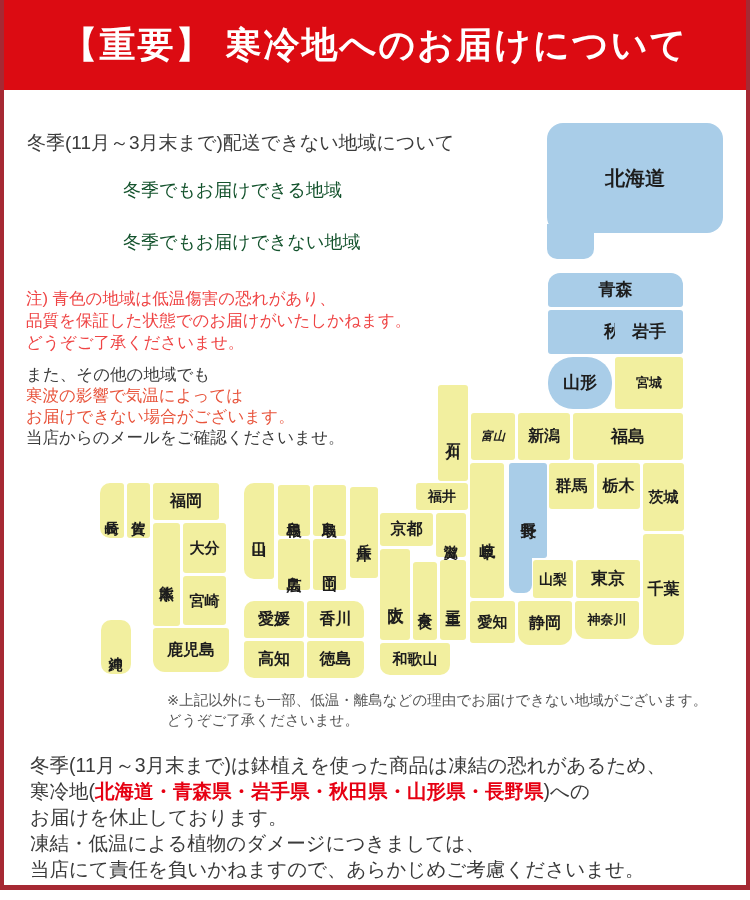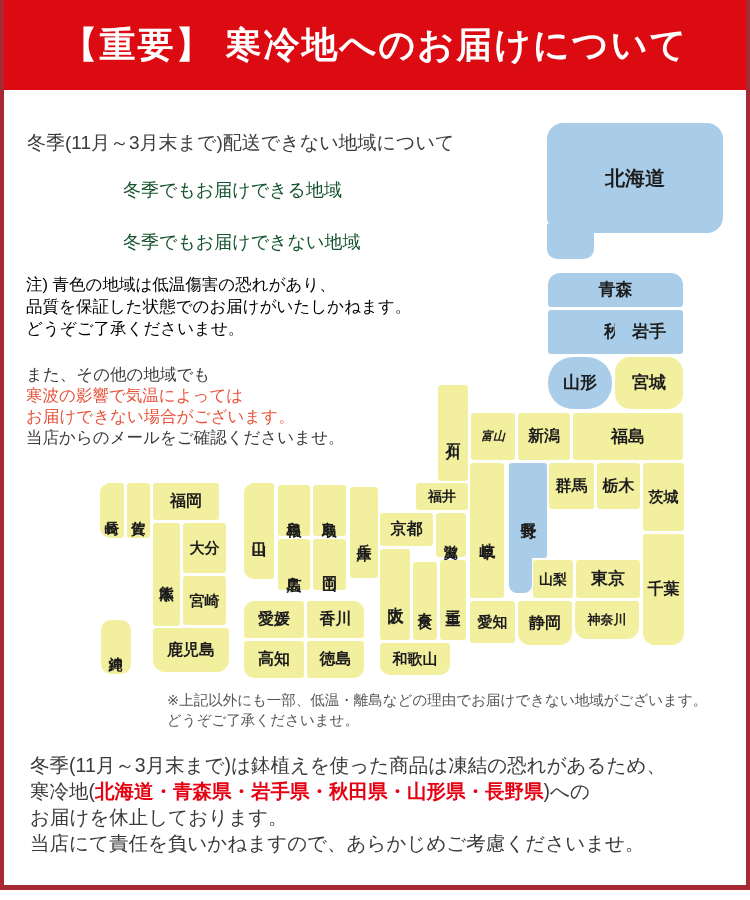--- a/index.html
+++ b/index.html
@@ -20,21 +20,21 @@
   
   .legend-heading{position:absolute;left:27px;top:130px;font-size:19px;color:#3b3b3b;}
   .swatch{position:absolute;width:66px;height:37px;}
   .swatch-yellow{left:45px;top:170px;}
   .swatch-blue{left:45px;top:222px;}
   .legend-label{position:absolute;left:123px;font-size:18px;color:#14532d;}
   .legend-label-1{top:178px;}
   .legend-label-2{top:230px;}
 
   
-  .notes1{position:absolute;left:26px;top:273px;font-size:16.5px;line-height:22px;color:#000000;}
+  .notes1{position:absolute;left:26px;top:287px;font-size:16.5px;line-height:22px;color:#ef4444;}
   .notes2{position:absolute;left:26px;top:364px;font-size:16.5px;line-height:21px;color:#3b3b3b;}
   .red-note{color:#e8543c;}
 
   
   .japan-map{position:absolute;left:16px;top:0;width:728px;height:900px;z-index:0;}
   .pref{position:absolute;display:flex;align-items:center;justify-content:center;
         font-weight:bold;color:#1d1d1d;border-radius:3px;line-height:1.05;}
   .pref.yellow{background:#f2ef9f;}
   .pref.blue{background:#a9cde8;}
   .pref.vert{writing-mode:vertical-rl;text-orientation:upright;letter-spacing:1px;}
@@ -51,21 +51,21 @@
 
 <div class="page">
 
   <div class="japan-map">
       <div class="pref blue" style="left: 531px; top: 123px; width: 176px; height: 110px; border-radius: 16px; font-size: 20px;">北海道</div>
       <div class="pref blue" style="left: 531px; top: 224px; width: 47px; height: 35px; border-radius: 0px 0px 10px 10px;"></div>
       <div class="pref blue" style="left: 532px; top: 273px; width: 135px; height: 34px; border-radius: 12px 12px 3px 3px; font-size: 17px;">青森</div>
       <div class="pref blue" style="left: 532px; top: 310px; width: 64px; height: 44px; font-size: 17px; padding-left: 41px;">秋田</div>
       <div class="pref blue" style="left: 599px; top: 310px; width: 68px; height: 44px; font-size: 17px;">岩手</div>
       <div class="pref blue" style="left: 532px; top: 357px; width: 64px; height: 52px; font-size: 17px; border-radius: 25px;">山形</div>
-      <div class="pref yellow" style="left: 599px; top: 357px; width: 68px; height: 52px; font-size: 17px; border-radius: 15px;">宮城</div>
+      <div class="pref yellow" style="left: 599px; top: 357px; width: 68px; height: 52px; font-size: 13px;">宮城</div>
       <div class="pref yellow" style="left: 502px; top: 413px; width: 52px; height: 47px; font-size: 16px;">新潟</div>
       <div class="pref yellow" style="left: 557px; top: 413px; width: 110px; height: 47px; font-size: 17px;">福島</div>
       <div class="pref yellow vert" style="left: 422px; top: 385px; width: 30px; height: 96px; font-size: 15px;">石川</div>
       <div class="pref yellow" style="left: 455px; top: 413px; width: 44px; height: 47px; font-size: 12px; font-style: italic;">富山</div>
       <div class="pref yellow vert" style="left: 454px; top: 463px; width: 34px; height: 135px; font-size: 16px;">岐阜</div>
       <div class="pref blue vert" style="left: 493px; top: 463px; width: 38px; height: 95px; font-size: 16px;">長野</div>
       <div class="pref blue" style="left: 493px; top: 550px; width: 23px; height: 43px; border-radius: 0px 0px 8px 8px;"></div>
       <div class="pref yellow" style="left: 533px; top: 463px; width: 45px; height: 46px; font-size: 16px;">群馬</div>
       <div class="pref yellow" style="left: 581px; top: 463px; width: 43px; height: 46px; font-size: 16px;">栃木</div>
       <div class="pref yellow" style="left: 627px; top: 463px; width: 41px; height: 68px; font-size: 15px;">茨城</div>
@@ -127,20 +127,21 @@
 
   <div class="fine-print">
     <div>※上記以外にも一部、低温・離島などの理由でお届けできない地域がございます。</div>
     <div>どうぞご了承くださいませ。</div>
   </div>
 
   <div class="footer">
     <div>冬季(11月～3月末まで)は鉢植えを使った商品は凍結の恐れがあるため、</div>
     <div><span>寒冷地(</span><span class="red-strong">北海道・青森県・岩手県・秋田県・山形県・長野県</span><span>)への</span></div>
     <div>お届けを休止しております。</div>
+    <div>凍結・低温による植物のダメージにつきましては、</div>
     <div>当店にて責任を負いかねますので、あらかじめご考慮くださいませ。</div>
   </div>
 
   <div class="b-strip b-left"></div>
   <div class="b-strip b-right"></div>
   <div class="b-strip b-bottom"></div>
 
 </div>
 
 </body></html>

